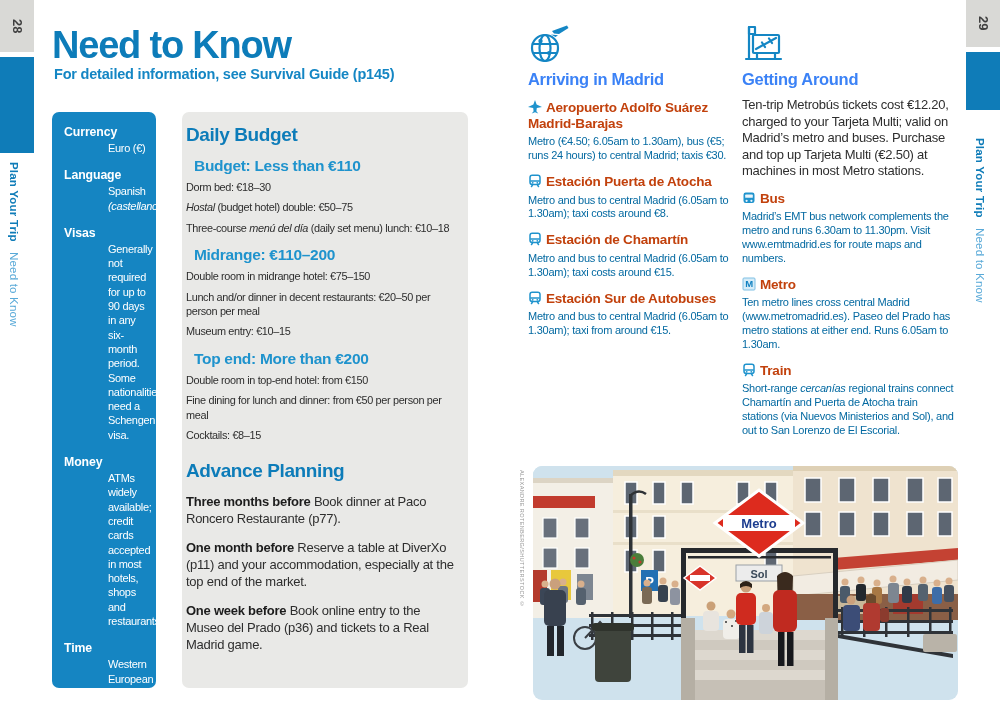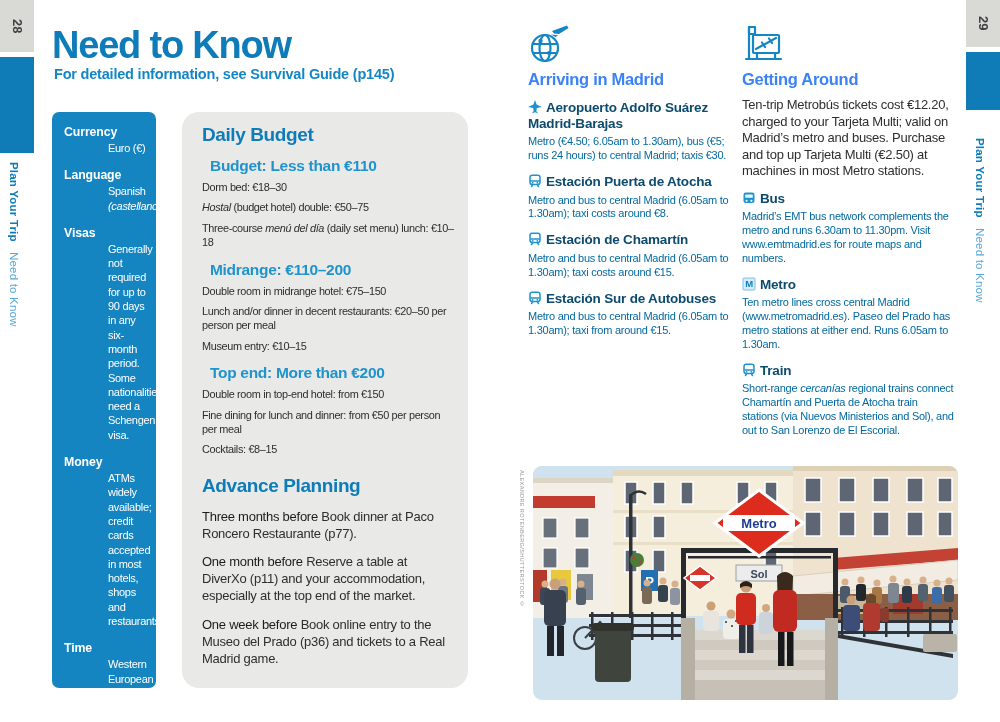--- a/index.html
+++ b/index.html
@@ -48,38 +48,38 @@
     background:#1585c2; border-radius:7px; padding:13px 10px 10px 12px; color:#ffffff;
   }
   .qf-item { margin-bottom:13px; }
   .qf-label { font-size:12.3px; font-weight:bold; letter-spacing:-0.1px; margin-bottom:2px; }
   .qf-text  { font-size:11px; line-height:1.3; letter-spacing:-0.3px;padding-left:44px; }
   .qf-text i { font-style:italic; }
 
   
   .budgetpanel {
     position:absolute; left:182px; top:112px; width:286px; height:576px;
-    background:#e9e9e7; border-radius:17px; padding:12px 14px 10px 20px;
+    background:#e9e9e7; border-radius:7px; padding:12px 14px 10px 4px;
   }
   .panel-h1 { font-size:19px; font-weight:800; color:#0d7cb9; letter-spacing:-0.4px; margin-bottom:8px; }
   .tier-h   { font-size:15.5px; font-weight:bold; color:#1f93cd; letter-spacing:-0.3px; margin:11px 8px 5px; }
   .tier-item{ font-size:10.9px; line-height:1.32; letter-spacing:-0.35px; color:#2e2e2e; margin-bottom:6px; }
   .tier-item i { font-style:italic; }
   .ap-title { margin-top:18px; }
   .ap-item  { font-size:13px; line-height:1.3; letter-spacing:-0.25px; margin-top:12px; color:#2e2e2e; }
-  .ap-item b { font-weight:normal; color:#1c1c1c; }
+  .ap-item b { font-weight:bold; color:#1c1c1c; }
 
   
   .col { position:absolute; top:22px; }
   .col-arriving { left:528px; width:205px; }
   .col-getting  { left:742px; width:213px; }
   .sec-icon { display:block; margin-bottom:4px; }
   .col-h1 { font-size:16.5px; font-weight:800; color:#3b82f6; letter-spacing:-0.3px; margin-bottom:8px; }
   .entry-h {
-    font-size:13.5px; font-weight:bold; color:#0c4a6e; letter-spacing:-0.2px;
+    font-size:13.5px; font-weight:bold; color:#c2410c; letter-spacing:-0.2px;
     margin:11px 0 3px; line-height:1.2;
   }
   .entry-h .eicon { display:inline-block; vertical-align:-2px; margin-right:4px; }
   .entry-b { font-size:11px; line-height:1.27; letter-spacing:-0.25px; color:#0369a1; }
   .entry-b i { font-style:italic; }
   .col-intro { font-size:13px; line-height:1.27; letter-spacing:-0.25px; color:#2e2e2e; }
 
   
   .photo {
     position:absolute; left:533px; top:466px; width:425px; height:234px;

